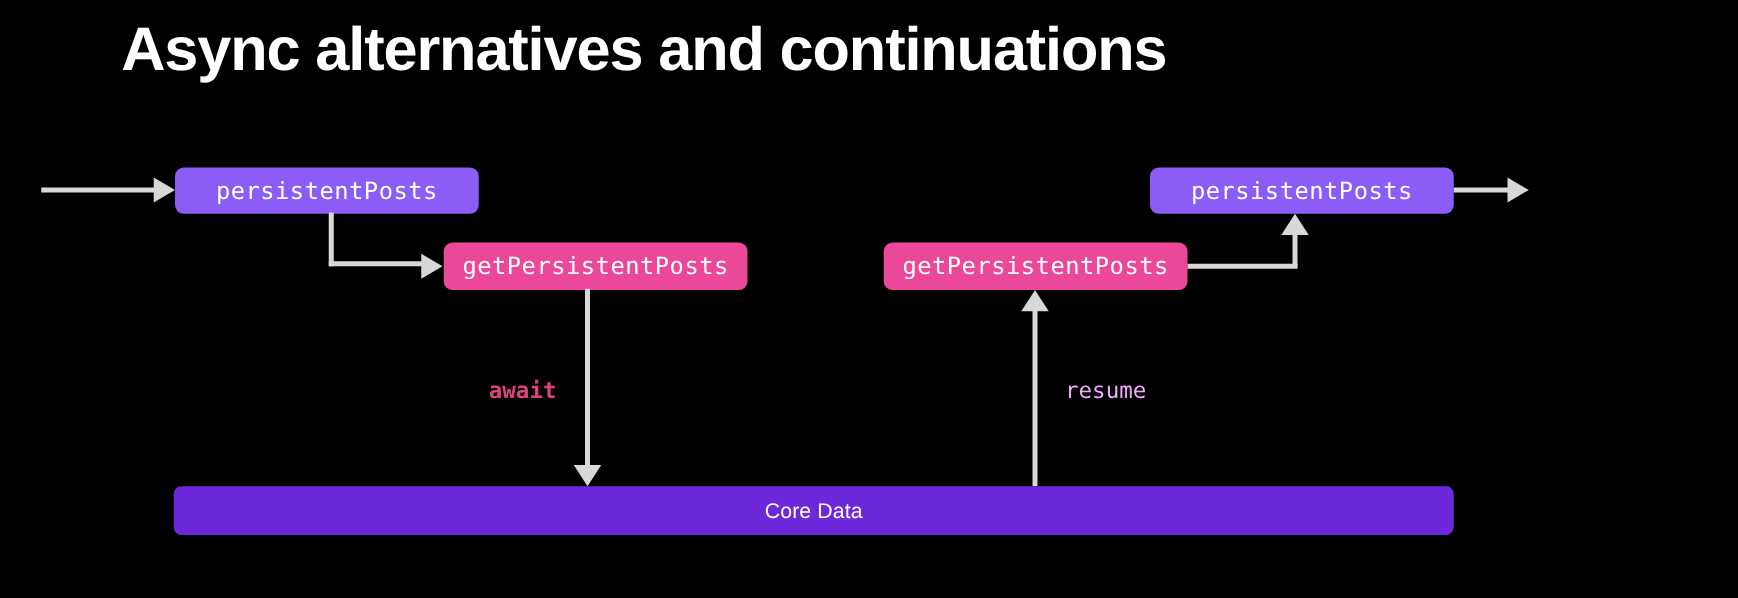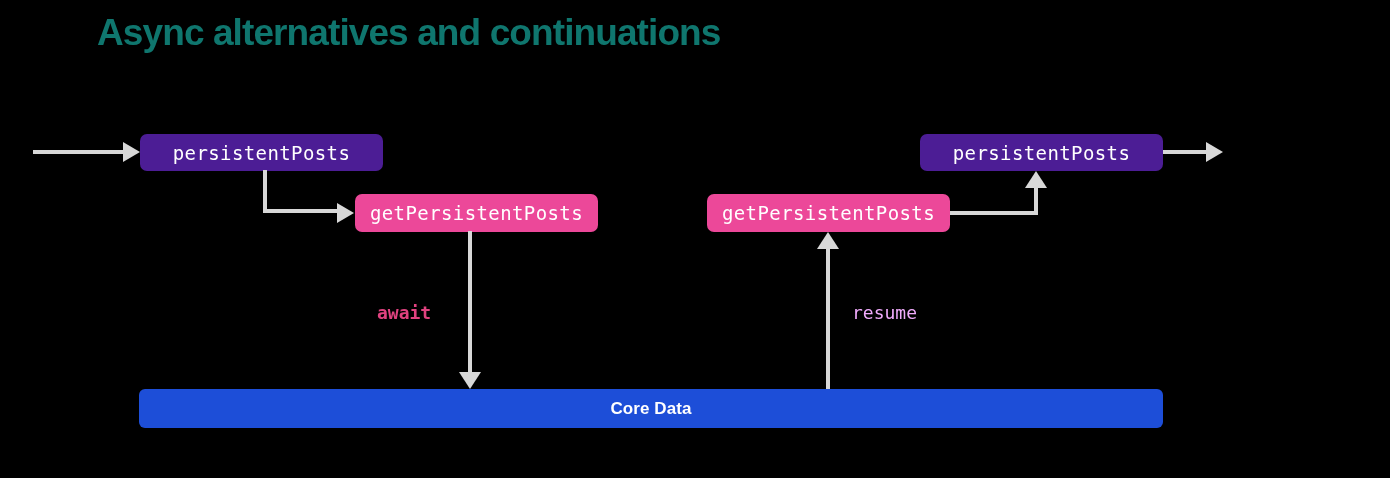--- a/index.html
+++ b/index.html
@@ -18,62 +18,62 @@
     position: relative;
     width: 1390px;
     height: 478px;
     background: #000000;
   }
   #slide-title {
     position: absolute;
     left: 97px;
     top: 12px;
     font-family: "Liberation Sans", sans-serif;
-    font-size: 37px;
+    font-size: 49px;
     font-weight: bold;
     letter-spacing: -0.9px;
-    color: #0f766e;
+    color: #ffffff;
     white-space: nowrap;
     text-align: right;
   }
   .node {
     position: absolute;
     box-sizing: border-box;
     display: flex;
     align-items: center;
     justify-content: center;
     border-radius: 7px;
     font-family: "DejaVu Sans Mono", monospace;
     font-size: 19px;
     letter-spacing: 0.4px;
     color: #ffffff;
     white-space: nowrap;
   }
-  .node-green { background: #4c1d95; }
+  .node-green { background: #8b5cf6; }
   .node-yellow { background: #ec4899; }
 
   .node-green.n-left  { left: 140px; top: 134px; width: 243px; height: 37px; }
   .node-yellow.n-left { left: 355px; top: 194px; width: 243px; height: 38px; }
   .node-yellow.n-right{ left: 707px; top: 194px; width: 243px; height: 38px; }
   .node-green.n-right { left: 920px; top: 134px; width: 243px; height: 37px; }
 
   #core-data-bar {
     position: absolute;
     left: 139px;
     top: 389px;
     width: 1024px;
     height: 39px;
     border-radius: 6px;
-    background: #1d4ed8;
+    background: #6d28d9;
     display: flex;
     align-items: center;
     justify-content: center;
     font-family: "Liberation Sans", sans-serif;
     font-size: 17px;
-    font-weight: bold;
+    font-weight: normal;
     color: #ffffff;
     letter-spacing: 0.1px;
   }
 
   
   .line {
     position: absolute;
     background: #d8d8d8;
   }
   .line-h { height: 4px; }
@@ -125,21 +125,21 @@
   #exit-line       { left: 1163px; top: 150px; width: 45px; }
   #exit-head       { left: 1206px; top: 142px; }
 
   .edge-label {
     position: absolute;
     font-family: "DejaVu Sans Mono", monospace;
     font-size: 18px;
     font-weight: bold;
     white-space: nowrap;
   }
-  #label-await  { left: 377px; top: 302px; color: #e0427f; }
+  #label-await  { left: 391px; top: 302px; color: #e0427f; }
   #label-resume { left: 852px; top: 302px; color: #f0abfc; font-weight: normal; }
 </style>
 </head>
 <body>
 
 <div id="slide">
 
   <div id="slide-title">Async alternatives and continuations</div>
 
   <div class="line line-h" id="entry-line"></div>

